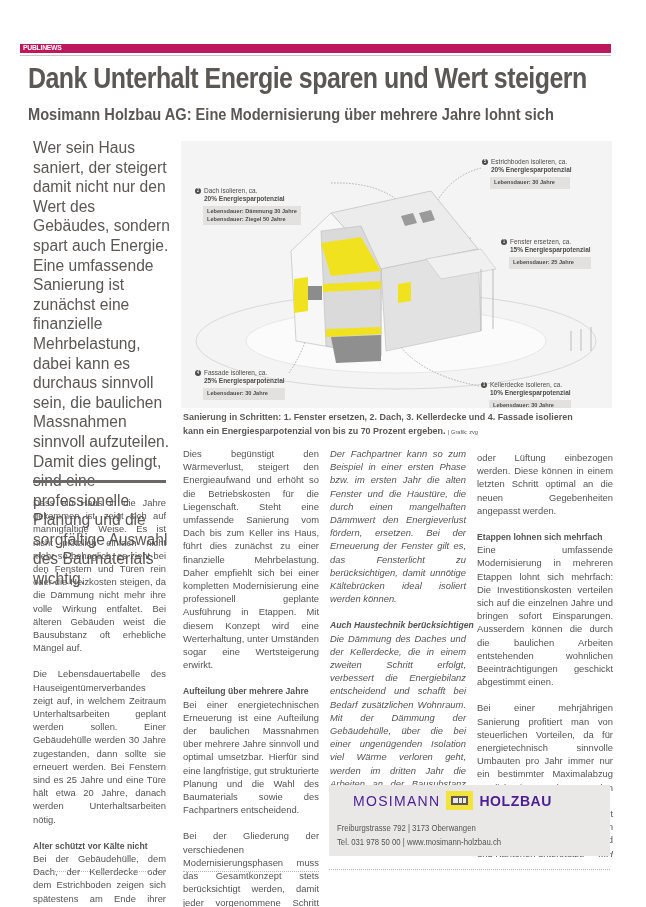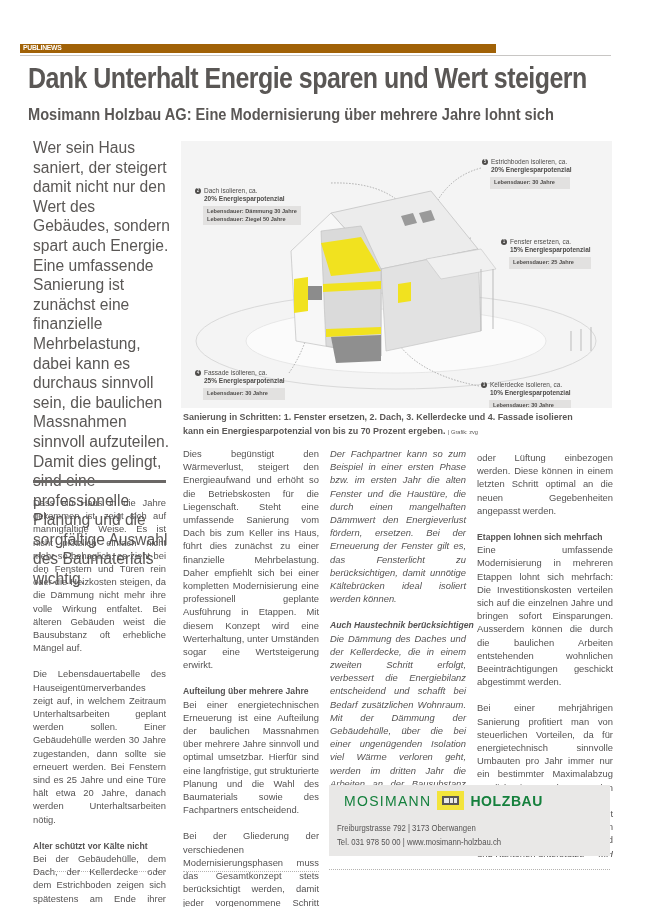--- a/index.html
+++ b/index.html
@@ -1,19 +1,19 @@
 <!DOCTYPE html>
 <html><head>
 <meta charset="utf-8">
 <style>
   * { box-sizing: border-box; margin: 0; padding: 0; }
   html, body { width: 646px; height: 907px; background: #ffffff; overflow: hidden; }
   body { position: relative; font-family: "Liberation Sans", sans-serif; color: #555353; }
 
-  .topbar { position: absolute; left: 20px; top: 44px; width: 476px; height: 9px; background: #a16207; }
+  .topbar { position: absolute; left: 20px; top: 44px; width: 591px; height: 9px; background: #be185d; }
   .topbar span { position: absolute; left: 3px; top: -1px; font-size: 8px; font-weight: bold; color: #fff; letter-spacing: -0.3px; font-family: "Liberation Sans", sans-serif; transform: scaleX(0.85); transform-origin: left; }
   .topbar-line { position: absolute; left: 20px; top: 55px; width: 591px; height: 1px; background: #c8c6c4; }
 
   .title { position: absolute; left: 28px; top: 62px; font-size: 29px; font-weight: bold; color: #5a5755; letter-spacing: -0.6px; white-space: nowrap; transform: scaleX(0.86); transform-origin: left; }
   .subtitle { position: absolute; left: 28px; top: 105px; font-size: 17px; color: #5a5755; white-space: nowrap; transform: scaleX(0.86); transform-origin: left; }
 
   .lead { position: absolute; left: 33px; top: 138px; width: 142px; font-size: 15.6px; line-height: 19.6px; color: #5a5755; }
   .lead-rule { position: absolute; left: 33px; top: 480px; width: 133px; height: 3px; background: #6a6765; }
 
   .col { position: absolute; font-size: 9.4px; line-height: 13.2px; color: #555353; text-align: justify; hyphens: manual; }
@@ -30,21 +30,21 @@
   .figure { position: absolute; left: 181px; top: 141px; width: 431px; height: 267px; background: #f4f4f4; overflow: hidden; }
   .callout { position: absolute; font-size: 6.5px; line-height: 8px; color: #4e4c4a; }
   .callout .num { display: inline-block; width: 6px; height: 6px; border-radius: 50%; background: #4e4c4a; color: #fff; font-size: 4.5px; text-align: center; line-height: 6px; margin-right: 3px; vertical-align: middle; }
   .callout .pct { padding-left: 9px; font-weight: bold; }
   .life { margin-top: 3px; margin-left: 8px; background: #e2e1e0; padding: 2px 4px; font-size: 5.6px; line-height: 7.5px; font-weight: bold; color: #4e4c4a; }
 
   .caption { position: absolute; left: 183px; top: 410px; width: 430px; font-size: 9.5px; line-height: 13.5px; font-weight: bold; color: #5a5755; transform: scaleX(0.94); transform-origin: left; }
   .caption .credit { font-weight: normal; font-size: 6px; }
 
   .adbox { position: absolute; left: 329px; top: 785px; width: 281px; height: 71px; background: #e9e8e7; }
-  .ad-logo { position: absolute; left: 15px; top: 8px; font-size: 14px; letter-spacing: 1.3px; color: #15803d; white-space: nowrap; }
+  .ad-logo { position: absolute; left: 24px; top: 8px; font-size: 14px; letter-spacing: 1.3px; color: #4c1d95; white-space: nowrap; }
   .ad-logo .bold { font-weight: bold; letter-spacing: 0.6px; }
   .ad-mark { display: inline-block; vertical-align: middle; width: 27px; height: 19px; background: #f3e43b; margin: 0 6px; position: relative; top: -2px; }
   .ad-mark i { position: absolute; left: 5px; top: 5px; width: 17px; height: 9px; border: 2px solid #5a5755; background: #e9e8e7; }
   .ad-mark i::after { content: ""; position: absolute; left: 5px; top: 0; width: 3px; height: 5px; border-left: 1px solid #5a5755; border-right: 1px solid #5a5755; }
   .ad-line { position: absolute; left: 8px; font-size: 8.6px; color: #555353; white-space: nowrap; transform: scaleX(0.9); transform-origin: left; }
 </style>
 </head>
 <body>
 
 <div class="topbar">
@@ -162,21 +162,21 @@
 <div class="col col3">
   <p>Der Fachpartner kann so zum Beispiel in einer ersten Phase bzw. im ersten Jahr die alten Fenster und die Haustüre, die durch einen mangelhaften Dämmwert den Energieverlust fördern, ersetzen. Bei der Erneuerung der Fenster gilt es, das Fensterlicht zu berücksichtigen, damit unnötige Kältebrücken ideal isoliert werden können.</p>
   <h4>Auch Haustechnik berücksichtigen</h4>
   <p>Die Dämmung des Daches und der Kellerdecke, die in einem zweiten Schritt erfolgt, verbessert die Energiebilanz entscheidend und schafft bei Bedarf zusätzlichen Wohnraum. Mit der Dämmung der Gebäudehülle, über die bei einer ungenügenden Isolation viel Wärme verloren geht, werden im dritten Jahr die Arbeiten an der Bausubstanz abgeschlossen.</p>
   <p>In die Planung sollte ebenfalls die Haustechnik wie die Heizung</p>
 </div>
 
 <div class="col col4">
   <p>oder Lüftung einbezogen werden. Diese können in einem letzten Schritt optimal an die neuen Gegebenheiten angepasst werden.</p>
   <h4>Etappen lohnen sich mehrfach</h4>
-  <p>Eine umfassende Modernisierung in mehreren Etappen lohnt sich mehrfach: Die Investitionskosten verteilen sich auf die einzelnen Jahre und bringen sofort Einsparungen. Ausserdem können die durch die baulichen Arbeiten entstehenden wohnlichen Beeinträchtigungen geschickt abgestimmt werden.</p>
+  <p>Eine umfassende Modernisierung in mehreren Etappen lohnt sich mehrfach: Die Investitionskosten verteilen sich auf die einzelnen Jahre und bringen sofort Einsparungen. Ausserdem können die durch die baulichen Arbeiten entstehenden wohnlichen Beeinträchtigungen geschickt abgestimmt einen.</p>
   <p><span>Bei einer mehrjährigen Sanierung profitiert man von steuerlichen Vorteilen, da für energietechnisch sinnvolle Umbauten pro Jahr immer nur ein bestimmter Maximalabzug möglich ist. Zudem werden umweltfreundliche Verbesserungen mit Förderbeiträgen aus dem Gebäudeprogramm von Bund und Kantonen unterstützt.</span> <span class="sig">MH</span></p>
 </div>
 
 <div class="dotted" style="left:33px; top:871px; width:133px;"></div>
 <div class="dotted" style="left:183px; top:871px; width:136px;"></div>
 <div class="dotted" style="left:329px; top:869px; width:281px;"></div>
 
 <div class="adbox">
   <div class="ad-logo">
     <span>MOSIMANN</span><span class="ad-mark"><i></i></span><span class="bold">HOLZBAU</span>

